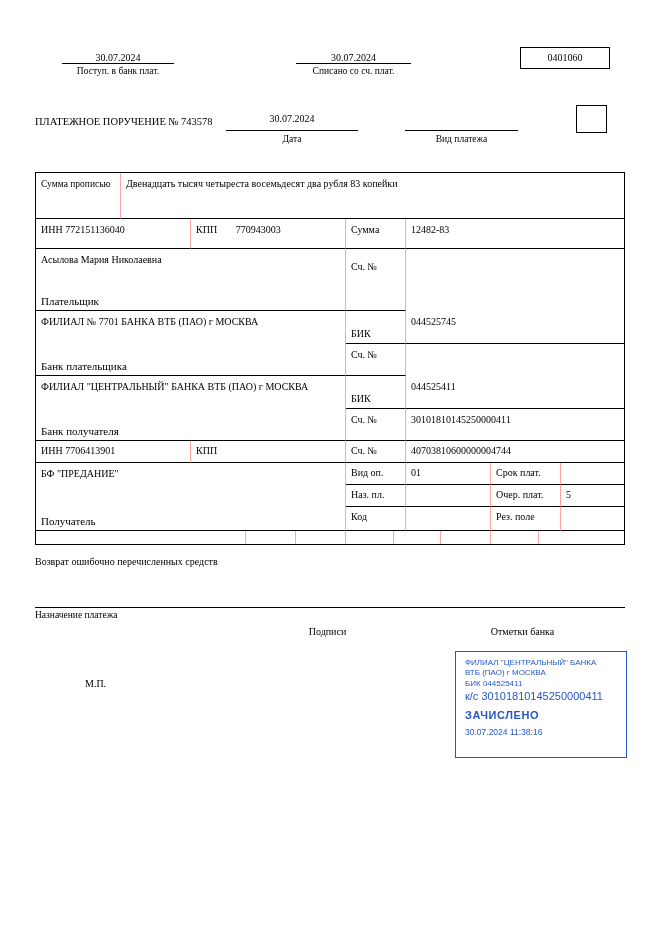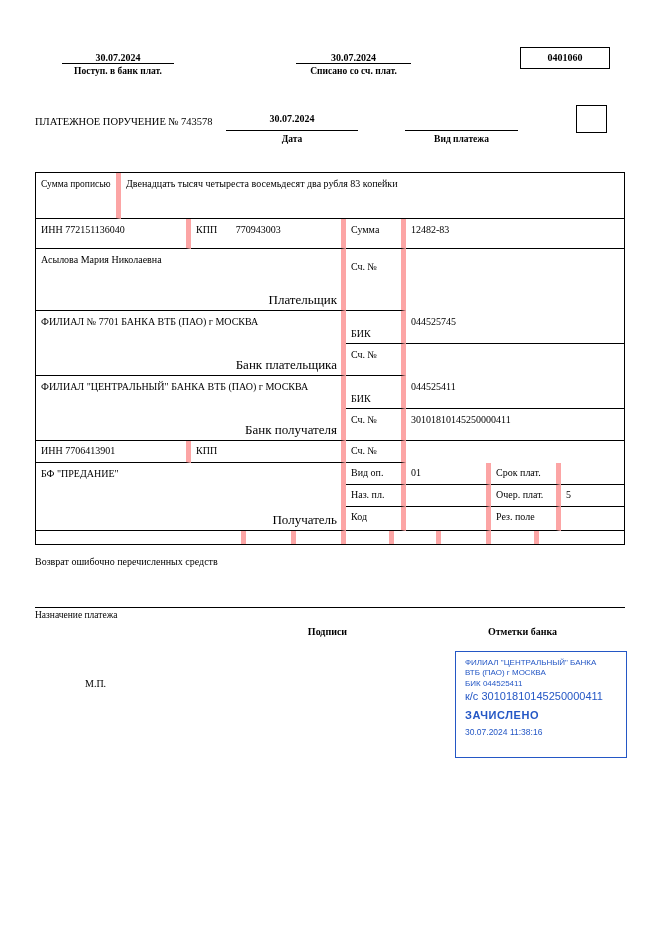--- a/index.html
+++ b/index.html
@@ -2,39 +2,39 @@
 <html><head>
 <meta charset="utf-8">
 <style>
   * { margin:0; padding:0; box-sizing:border-box; }
   html,body { background:#fff; }
   body {
     width:660px; height:933px; position:relative;
     font-family:"Liberation Serif", serif; color:#000;
   }
   .abs { position:absolute; }
-  .c { text-align:center;font-weight:bold; }
+  .c { text-align:center; }
   .ul { border-bottom:1px solid #000; }
   .fs10 { font-size:10px; }
   .fs105 { font-size:10.5px; }
   .fs9 { font-size:9.5px; }
   .table {
     position:absolute; left:35px; top:172px; width:590px; height:373px;
     border:1px solid #000;
   }
   .cell {
     position:absolute; font-size:10px; line-height:1.2;
     padding:5px 4px 2px 5px; overflow:hidden;
   }
-  .br { border-right:5px solid #fca5a5; }
+  .br { border-right:1px solid #fca5a5; }
   .bb { border-bottom:1px solid #000; }
   .colfx { display:flex; flex-direction:column; justify-content:space-between; }
   .vb { display:flex; align-items:flex-end; padding-bottom:3px;text-align:right; }
   .pt12 { padding-top:12px; }
-  .seclabel { font-size:13px;text-align:right; }
+  .seclabel { font-size:11px; }
   .boxed { border:1px solid #000; }
   .stamp {
     border:1px solid #2457c5; color:#2457c5;
     font-family:"Liberation Sans", sans-serif;
     padding:6px 9px; line-height:1.3;
   }
   .stamp .s8 { font-size:8px; }
   .stamp .s7 { font-size:11px; }
   .stamp .status { font-size:11px; font-weight:bold; letter-spacing:0.6px; margin-top:5px; }
   .stamp .s85 { font-size:8.5px; margin-top:4px; }
@@ -99,20 +99,21 @@
     <span class="seclabel">Банк получателя</span>
   </div>
   <div class="cell br bb vb" style="left:310px;top:203px;width:60px;height:33px">БИК</div>
   <div class="cell bb" style="left:370px;top:203px;width:218px;height:33px">044525411</div>
   <div class="cell br bb" style="left:310px;top:236px;width:60px;height:32px">Сч. №</div>
   <div class="cell bb" style="left:370px;top:236px;width:218px;height:32px">30101810145250000411</div>
 
   <div class="cell br bb" style="left:0;top:268px;width:155px;height:22px;padding-top:4px">ИНН 7706413901</div>
   <div class="cell br bb" style="left:155px;top:268px;width:155px;height:22px;padding-top:4px">КПП</div>
   <div class="cell br bb" style="left:310px;top:268px;width:60px;height:22px;padding-top:4px">Сч. №</div>
+  <div class="cell bb" style="left:370px;top:268px;width:218px;height:22px;padding-top:4px">40703810600000004744</div>
 
   <div class="cell br bb colfx" style="left:0;top:290px;width:310px;height:68px">
     <span>БФ "ПРЕДАНИЕ"</span>
     <span class="seclabel">Получатель</span>
   </div>
   <div class="cell br bb" style="left:310px;top:290px;width:60px;height:22px;padding-top:4px">Вид оп.</div>
   <div class="cell br bb" style="left:370px;top:290px;width:85px;height:22px;padding-top:4px">01</div>
   <div class="cell br bb" style="left:455px;top:290px;width:70px;height:22px;padding-top:4px">Срок плат.</div>
   <div class="cell bb" style="left:525px;top:290px;width:63px;height:22px;padding-top:4px"></div>
 

